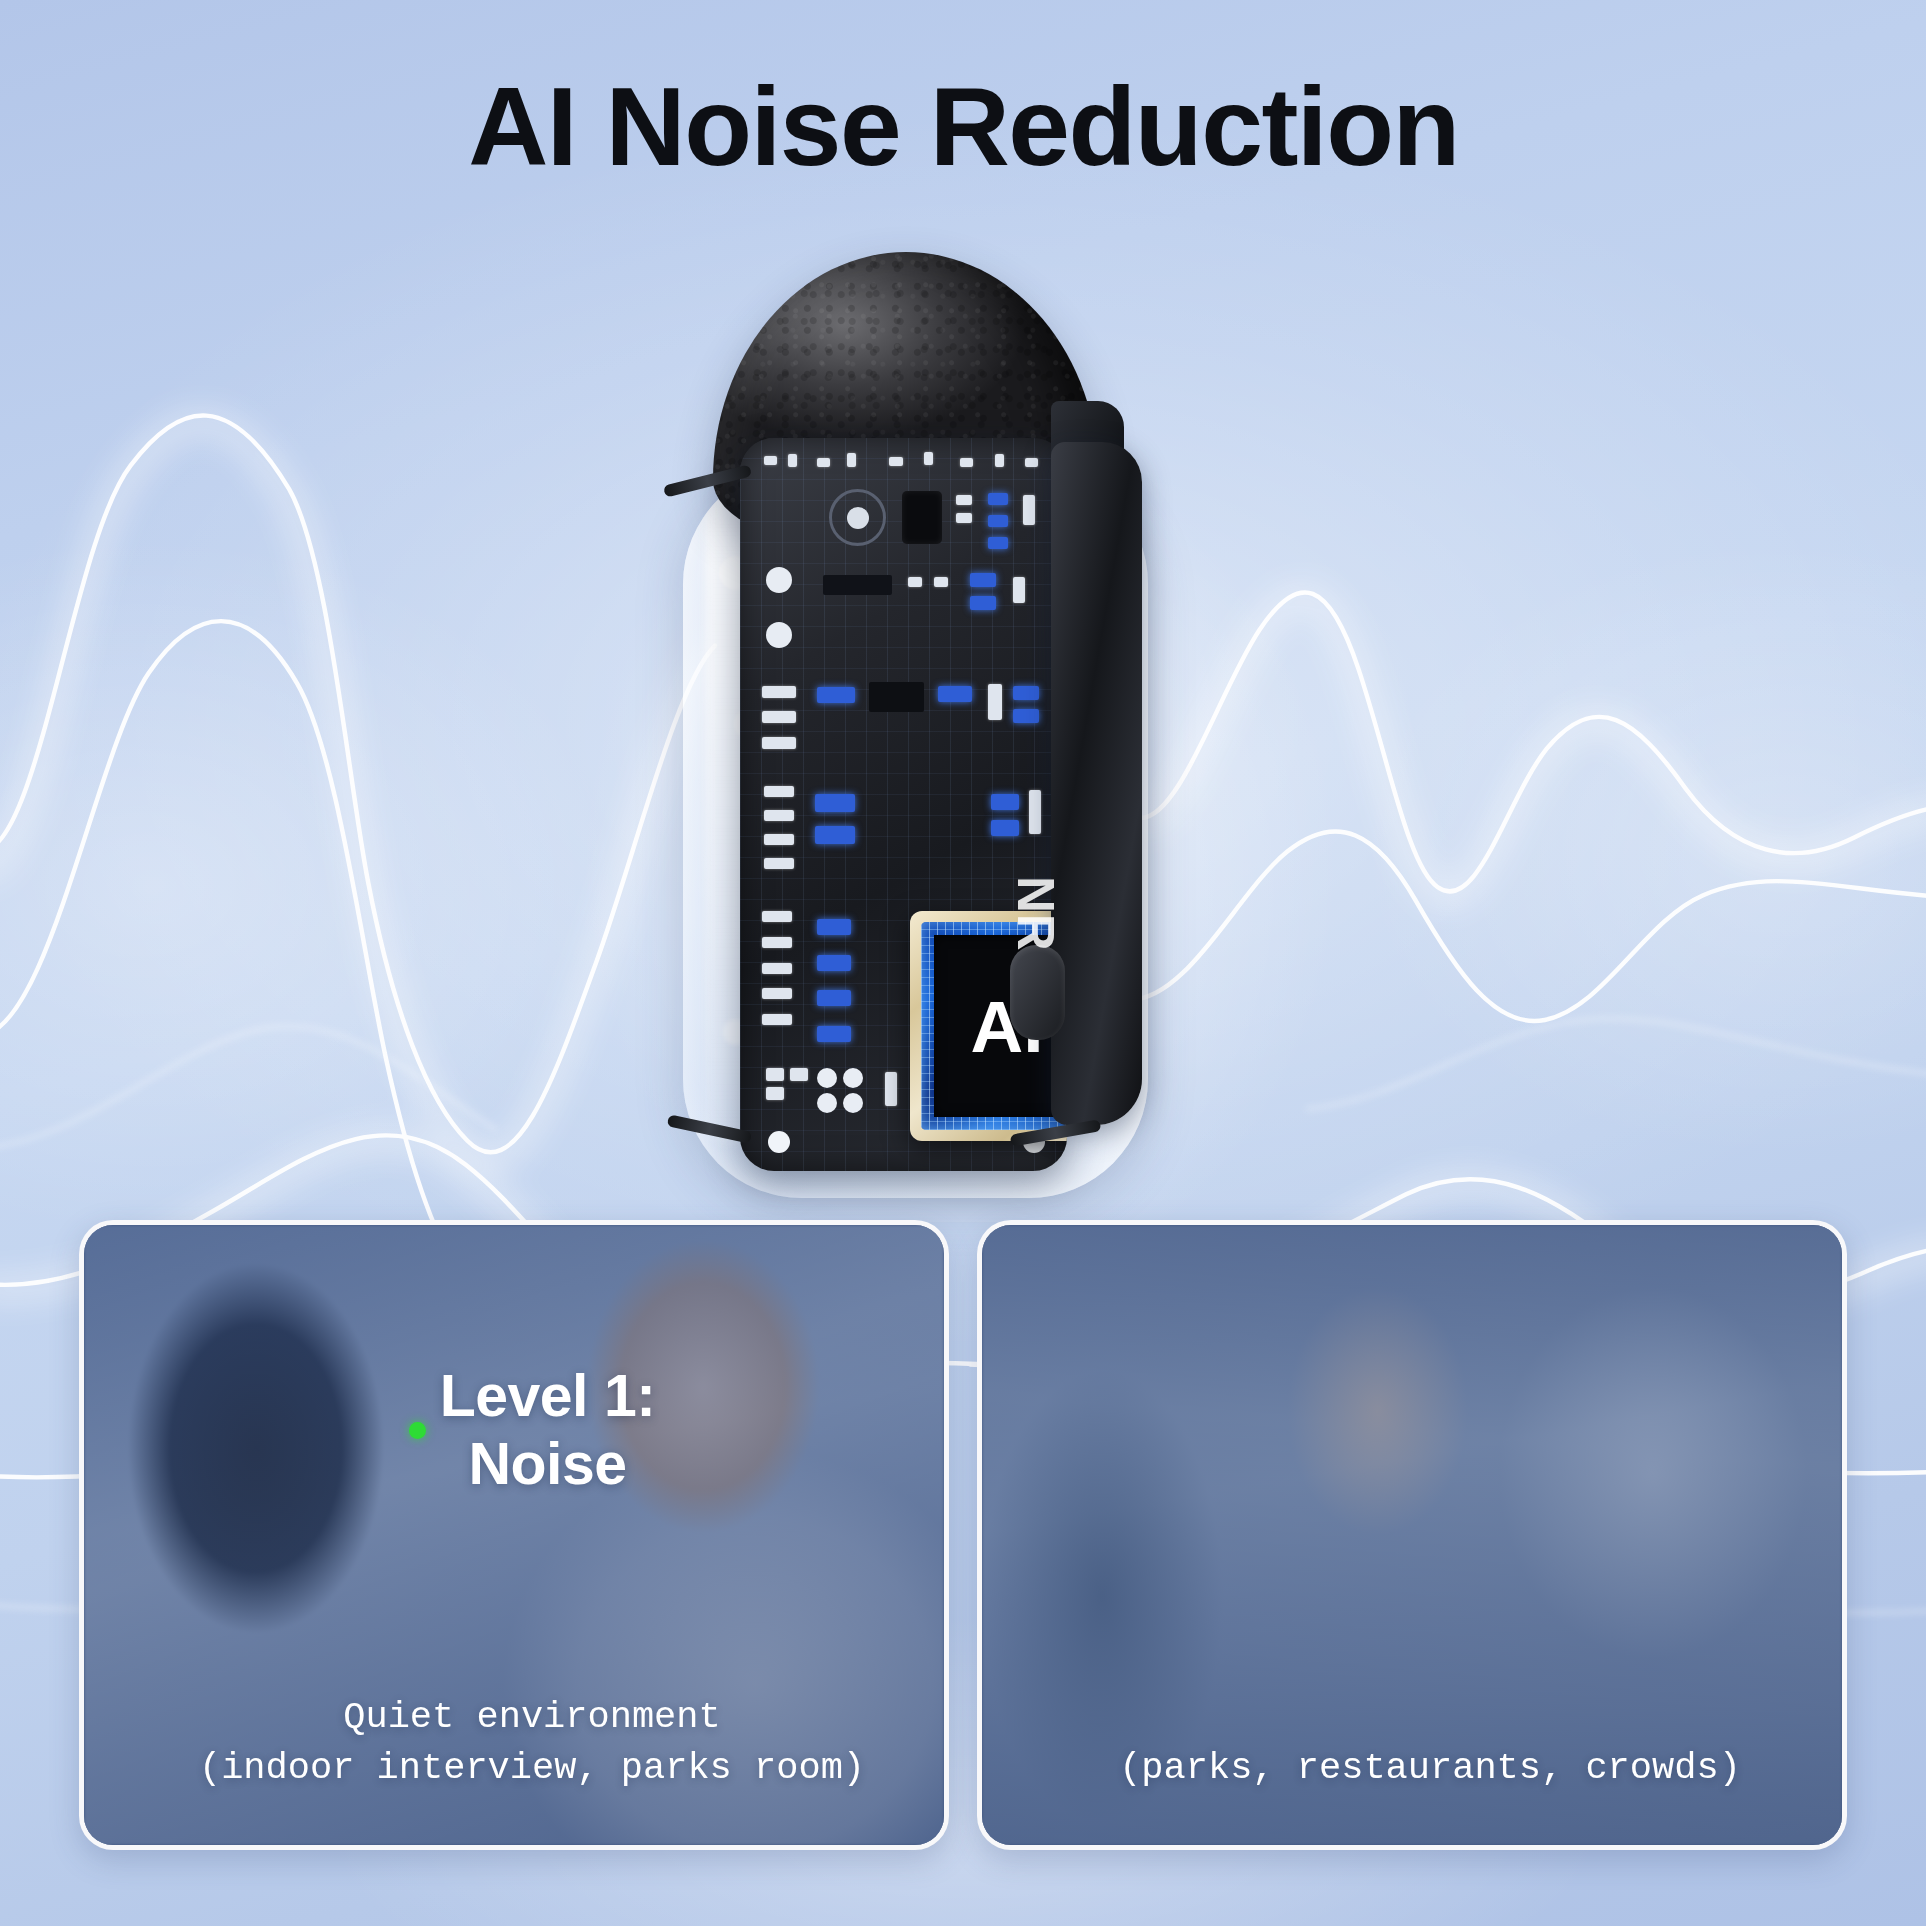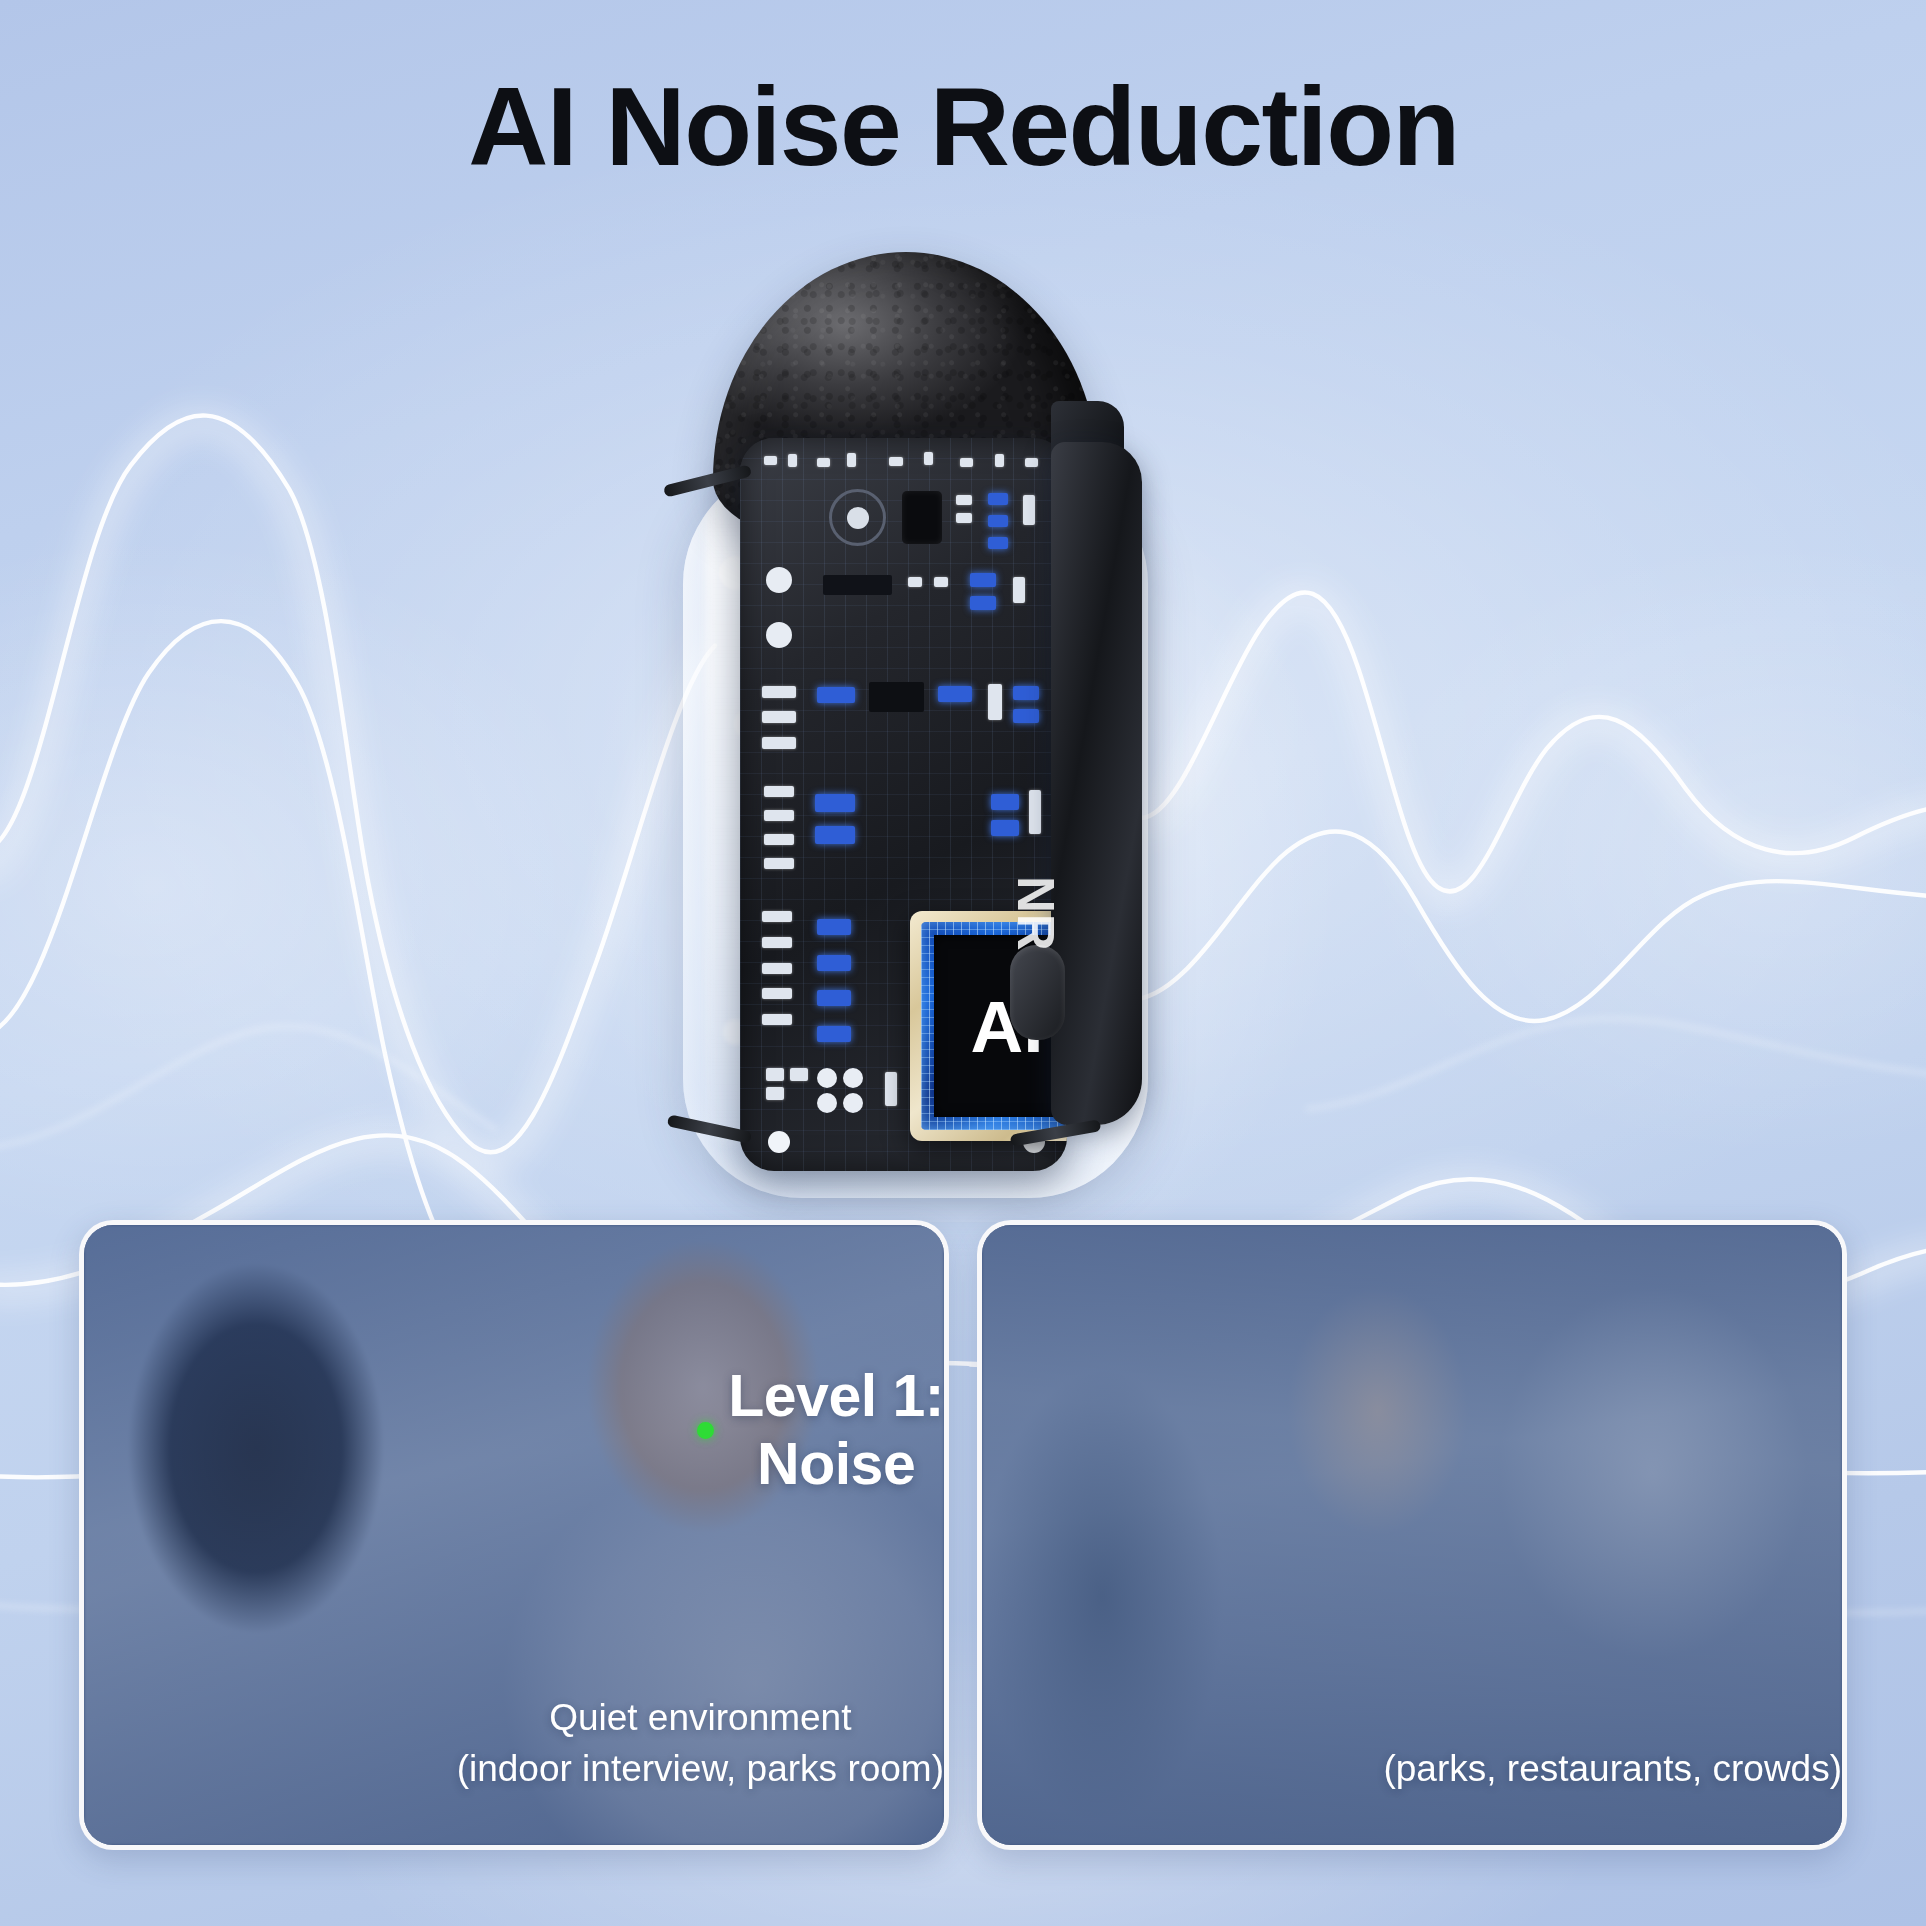--- a/index.html
+++ b/index.html
@@ -226,21 +226,21 @@
   }
   .card-photo { position: absolute; inset: 0; }
   .card-tint {
     position: absolute; inset: 0;
     background: linear-gradient(170deg, rgba(52,76,124,0.62) 0%, rgba(58,82,128,0.52) 40%, rgba(54,76,120,0.66) 100%);
   }
   .card-body {
     position: relative;
     height: 100%;
     display: flex; flex-direction: column;
-    align-items: flex-end;
+    align-items: center;
     z-index: 3;
     padding-left: 36px;
   }
   .head-row {
     display: flex; align-items: center;
     gap: 14px;
     margin-top: 137px;
   }
   .dots { display: flex; gap: 11px; align-items: center; }
   .dot { width: 17px; height: 17px; border-radius: 50%; }
@@ -255,21 +255,21 @@
   .head-text .l2 { display: block; text-align: center; }
   .caption {
     margin-top: auto;
     margin-bottom: 51px;
     text-align: center;
     color: #fff;
     font-size: 37px;
     font-weight: 400;
     line-height: 1.38;
     text-shadow: 0 2px 8px rgba(20,35,65,.32);
-    font-family: Liberation Sans, sans-serif;
+    font-family: Liberation Mono, monospace;
   }
 
   
   .ph1 {
     background:
       radial-gradient(ellipse 178px 257px at 20% 36%, #14161c 0%, #1b2230 48%, rgba(30,40,60,0) 72%),
       radial-gradient(ellipse 149px 188px at 72% 26%, #e8cfc0 0%, #c6a996 55%, rgba(180,160,150,0) 78%),
       radial-gradient(ellipse 297px 277px at 78% 74%, #dfe6f2 0%, #b9c6dd 60%, rgba(170,185,210,0) 85%),
       linear-gradient(160deg, #8fa3c4 0%, #aebdd6 40%, #7e93b8 100%);
   }

